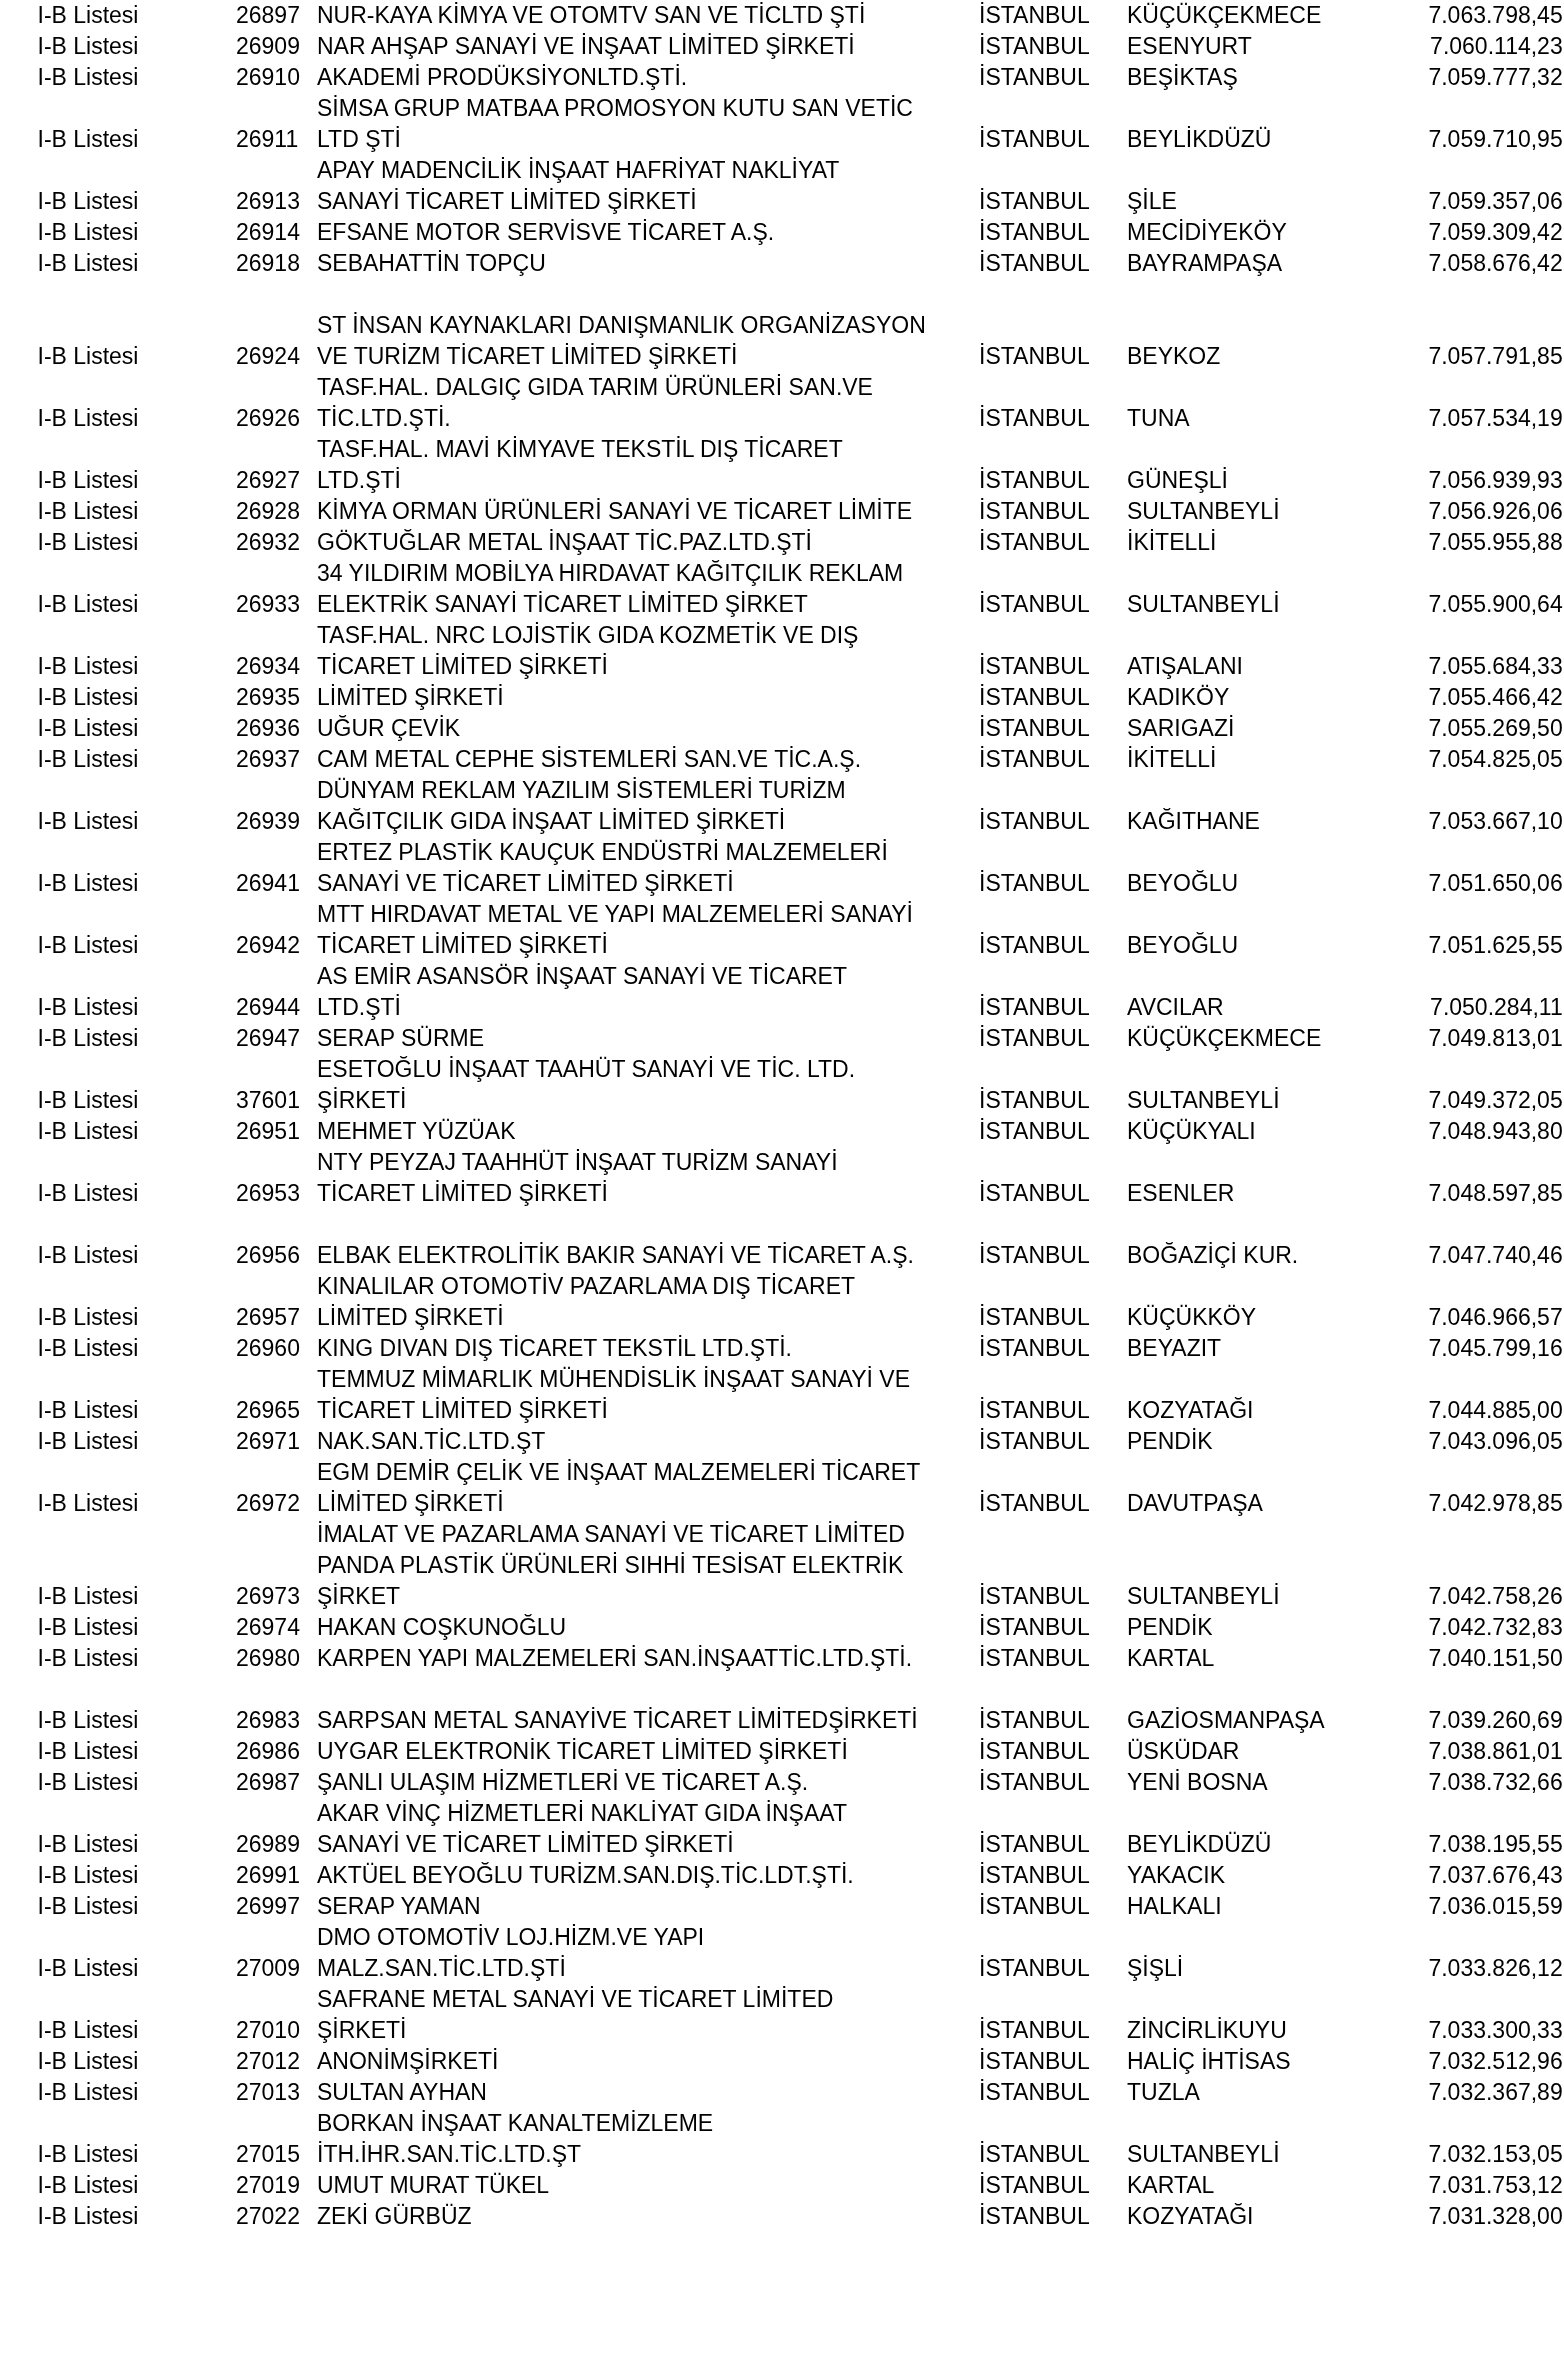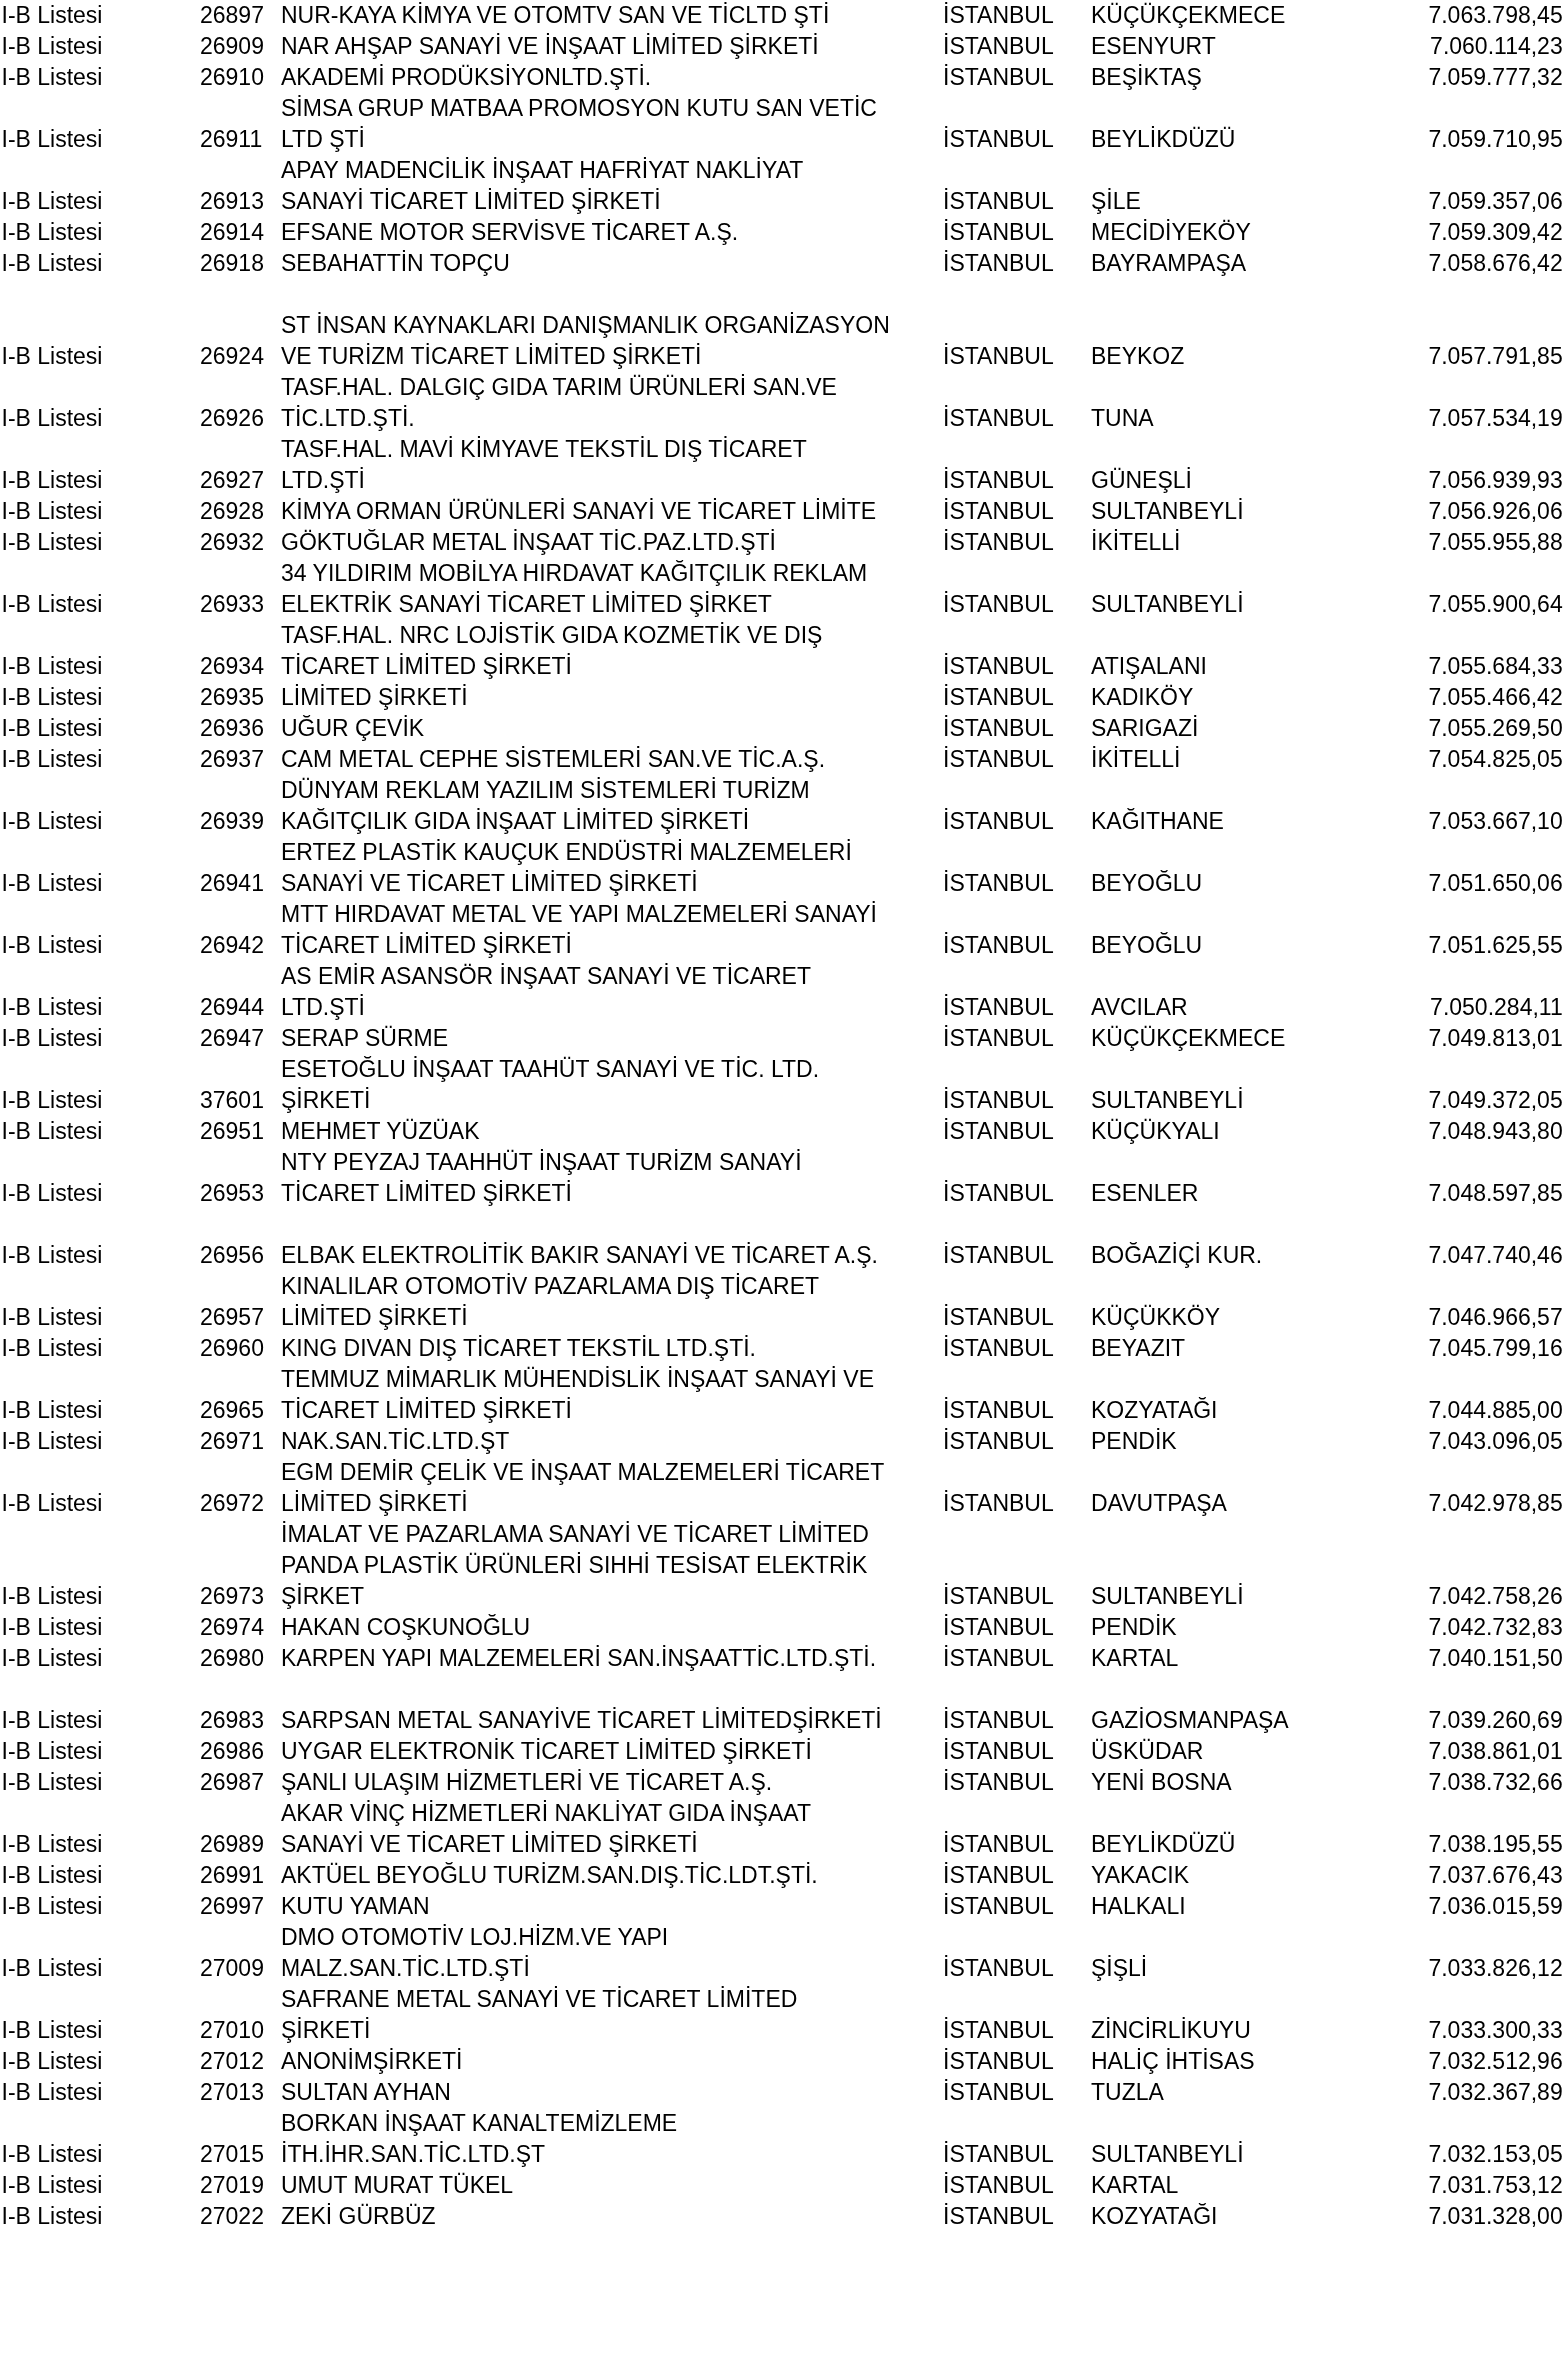--- a/index.html
+++ b/index.html
@@ -14,20 +14,21 @@
     background: #ffffff;
     color: #000000;
     font-family: "Liberation Sans", "DejaVu Sans", sans-serif;
     font-size: 23px;
     font-weight: 400;
     overflow: hidden;
   }
   .list {
     position: absolute;
     inset: 0;
+    padding-left: 36px;
   }
   .line {
     position: relative;
     height: 31px;
     line-height: 31px;
     white-space: nowrap;
   }
   .line > span {
     position: absolute;
     top: 0;
@@ -529,21 +530,21 @@
     <span class="c-label">I-B Listesi</span>
     <span class="c-no">26991</span>
     <span class="c-name">AKTÜEL BEYOĞLU TURİZM.SAN.DIŞ.TİC.LDT.ŞTİ.</span>
     <span class="c-city">İSTANBUL</span>
     <span class="c-district">YAKACIK</span>
     <span class="c-amount">7.037.676,43</span>
   </div>
       <div class="line line-row">
     <span class="c-label">I-B Listesi</span>
     <span class="c-no">26997</span>
-    <span class="c-name">KUTU YAMAN</span>
+    <span class="c-name">SERAP YAMAN</span>
     <span class="c-city">İSTANBUL</span>
     <span class="c-district">HALKALI</span>
     <span class="c-amount">7.036.015,59</span>
   </div>
       <div class="line line-wrap">
     <span class="c-label"></span>
     <span class="c-no"></span>
     <span class="c-name">DMO OTOMOTİV LOJ.HİZM.VE YAPI</span>
     <span class="c-city"></span>
     <span class="c-district"></span>

